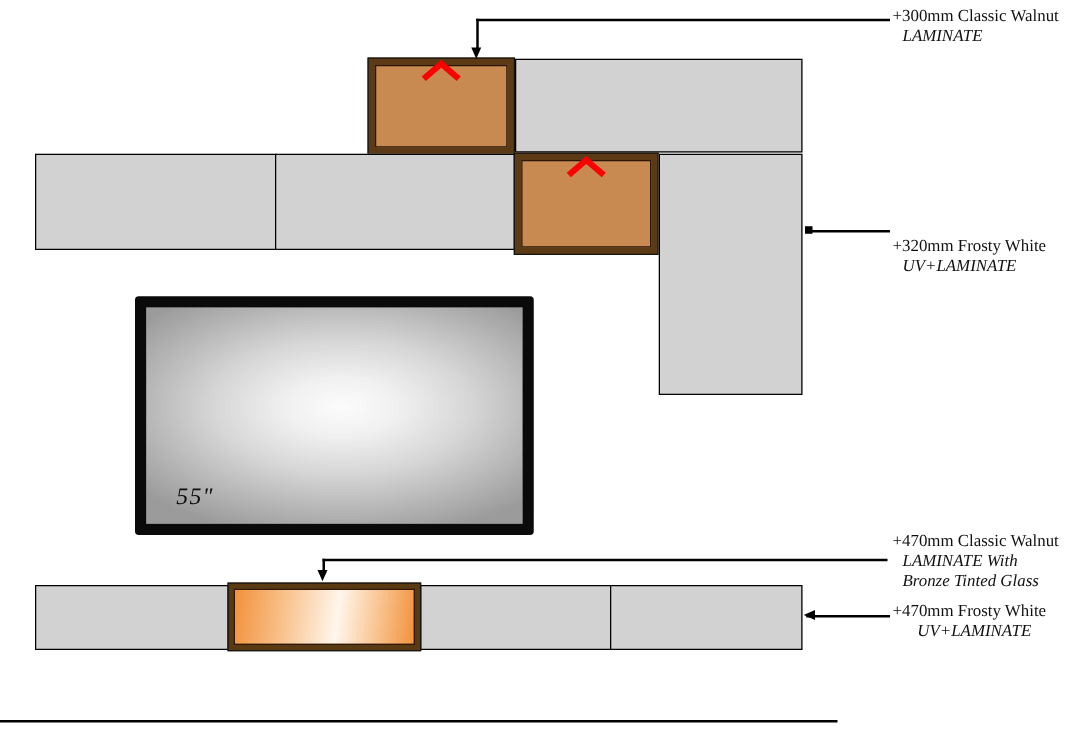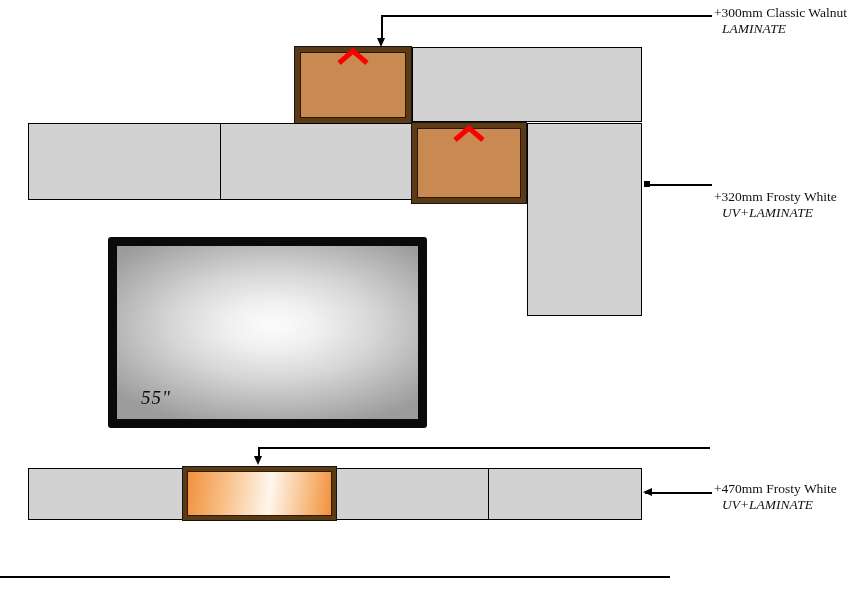--- a/index.html
+++ b/index.html
@@ -127,19 +127,24 @@
   <div class="ann" style="top:5px;">
     <div>+300mm Classic Walnut</div>
     <div>LAMINATE</div>
   </div>
 
   <div class="ann" style="top:176px;margin-top:13px;">
     <div>+320mm Frosty White</div>
     <div>UV+LAMINATE</div>
   </div>
 
+  <div class="ann" style="top:425px;">
+    <div>+470mm Classic Walnut</div>
+    <div>LAMINATE With</div>
+    <div>Bronze Tinted Glass</div>
+  </div>
 
-  <div class="ann" style="top:481px;">
+  <div class="ann" style="top:481px;text-align:center;">
     <div>+470mm Frosty White</div>
     <div>UV+LAMINATE</div>
   </div>
 
 </div>
 
 </body></html>

